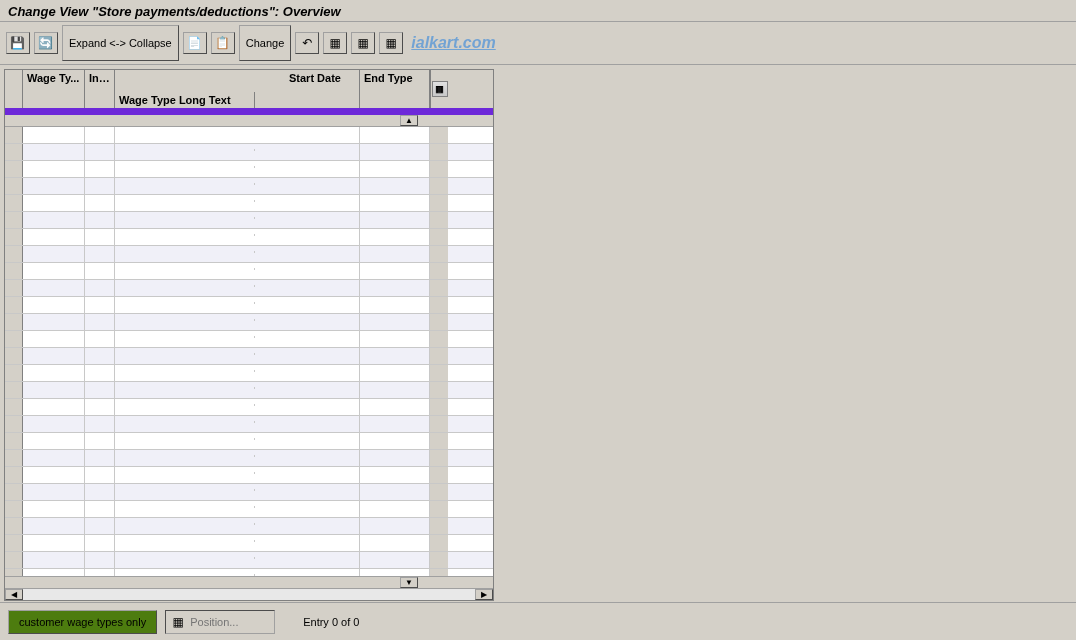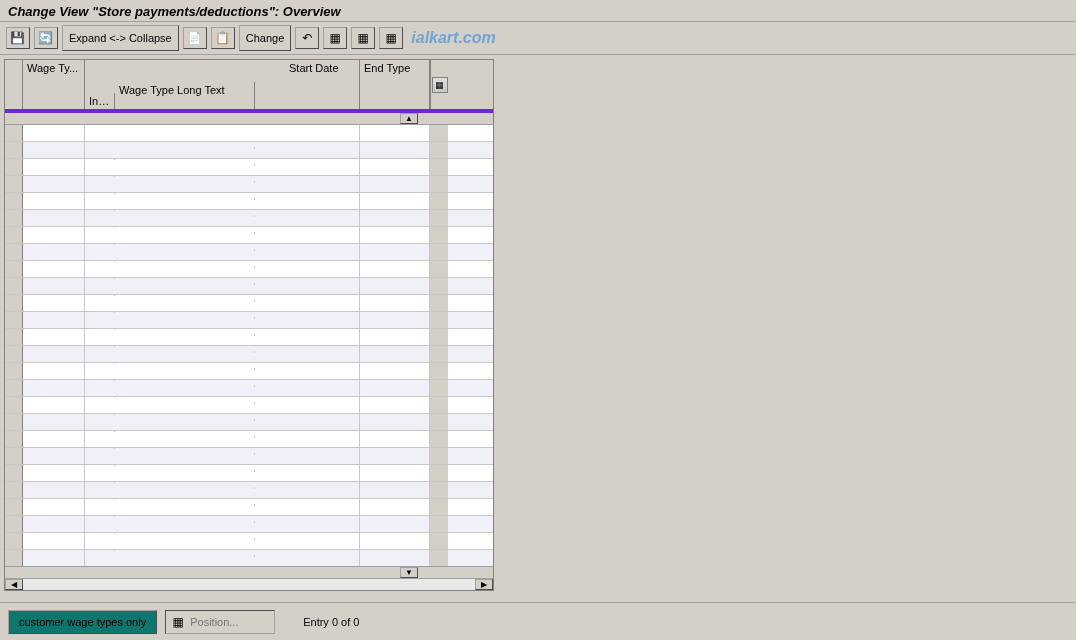--- a/index.html
+++ b/index.html
@@ -53,21 +53,21 @@
       justify-content: center;
       font-size: 12px;
     }
 
     .toolbar-text-btn {
       background: #d4d0c8;
       border: 1px outset #a0a0a0;
       padding: 1px 6px;
       cursor: pointer;
       font-size: 11px;
-      height: 26px;
+      height: 36px;
     }
 
     
     .main-content {
       display: flex;
       height: calc(640px - 30px - 30px - 40px);
     }
 
     
     .table-area {
@@ -76,36 +76,36 @@
       border: 1px solid #808080;
       margin: 4px;
       display: flex;
       flex-direction: column;
       overflow: hidden;
     }
 
     .table-header {
       display: flex;
       background: #d4d0c8;
-      border-bottom: 4px solid #6d28d9;
-      font-size: 11px;
-      font-weight: normal;
+      border-bottom: 7px solid #6d28d9;
+      font-size: 11px;
+      font-weight: bold;
     }
 
     .th-cell {
       padding: 2px 4px;
       border-right: 1px solid #808080;
       white-space: nowrap;
       overflow: hidden;
       text-overflow: ellipsis;
     }
 
     .col-row-sel { width: 18px; min-width: 18px; background: #d4d0c8; }
     .col-wage-ty { width: 62px; min-width: 62px; }
-    .col-inf { width: 30px; min-width: 30px; margin-top: 33px; }
+    .col-inf { width: 30px; min-width: 30px; }
     .col-long-text { width: 140px; min-width: 140px; margin-top: 22px; }
     .col-start-date { width: 75px; min-width: 75px; margin-left: 30px; }
     .col-end-date { width: 70px; min-width: 70px; }
 
     .table-body {
       flex: 1;
       overflow: hidden;
       position: relative;
     }
 
@@ -148,21 +148,21 @@
       height: 38px;
       background: #d4d0c8;
       border-top: 1px solid #a0a0a0;
       display: flex;
       align-items: center;
       padding: 4px 8px;
       gap: 8px;
     }
 
     .status-btn {
-      background: #0f766e;
+      background: #4d7c0f;
       border: 1px outset #a0a0a0;
       padding: 3px 10px;
       font-size: 11px;
       cursor: pointer;
       height: 24px;
       display: flex;
       align-items: center;
     }
 
     .position-area {
@@ -259,21 +259,21 @@
   </button>
   <button class="toolbar-btn">
     <span class="toolbar-icon">▦</span>
   </button>
   <button class="toolbar-btn">
     <span class="toolbar-icon">▦</span>
   </button>
   <button class="toolbar-btn">
     <span class="toolbar-icon">▦</span>
   </button>
-  <span class="watermark" style="position:relative; top:auto; left:auto; font-size:16px; color:#4a90d9; font-style:italic; font-weight:bold; opacity:0.7; margin-left:4px;">ialkart.com</span>
+  <span class="watermark" style="position:relative; top:auto; left:auto; font-size:16px; color:#4a90d9; font-style:italic; font-weight:bold; opacity:0.7; margin-left:4px;text-decoration:underline;">ialkart.com</span>
 </div>
 
 <div class="main-content" style="position:relative;">
 
   <div class="table-area">
 
     <div class="table-header">
       <div class="th-cell col-row-sel"></div>
       <div class="th-cell col-wage-ty">
         <span>Wage Ty...</span>

